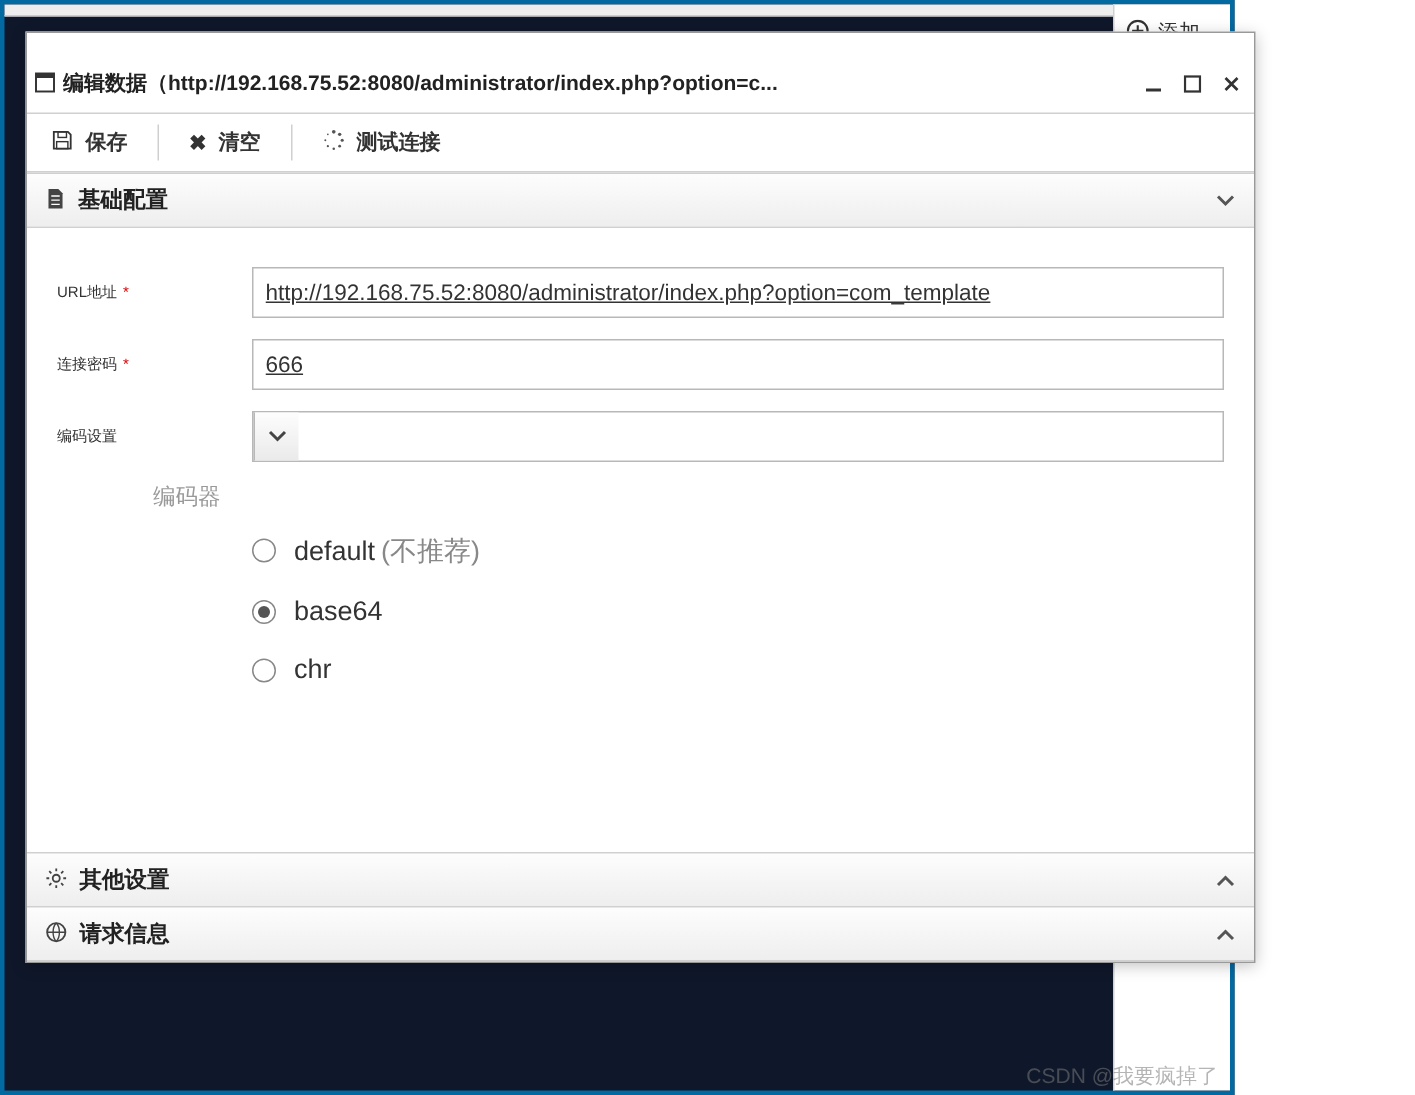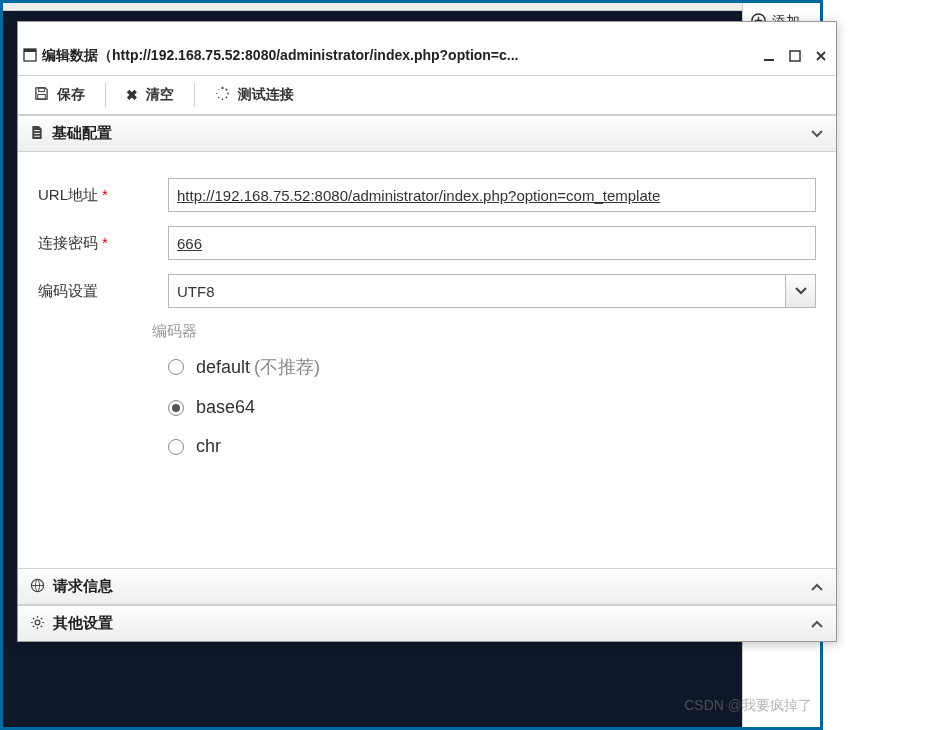--- a/index.html
+++ b/index.html
@@ -148,21 +148,21 @@
       overflow-y: scroll;
     }
     .form-row {
       display: flex;
       align-items: center;
       margin-bottom: 14px;
     }
     .form-label {
       width: 130px;
       color: #333;
-      font-size: 15px;
+      font-size: 10px;
     }
     .req { color: #d00; margin-left: 4px; }
     .form-input {
       flex: 1;
       height: 34px;
       border: 1px solid #b8b8b8;
       padding: 0 8px;
       font-size: 15px;
       color: #333;
       background: #fff;
@@ -187,21 +187,21 @@
       width: 30px;
       border-left: 1px solid #b8b8b8;
       background: linear-gradient(#fdfdfd,#eaeaea);
       display: flex;
       align-items: center;
       justify-content: center;
       cursor: pointer;
       color: #444;
     }
     .encoder-label {
-      margin-left: 114px;
+      margin-left: 64px;
       color: #999;
       font-size: 15px;
       margin-top: 8px;
       margin-bottom: 14px;
     }
     .radio-row {
       display: flex;
       align-items: center;
       margin-left: 130px;
       margin-bottom: 18px;
@@ -223,21 +223,21 @@
       content: "";
       width: 8px;
       height: 8px;
       background: #555;
       border-radius: 50%;
     }
     .note { color: #888; margin-left: 4px; }
     .watermark {
       position: absolute;
       right: 8px;
-      bottom: 12px;
+      bottom: 0;
       color: rgba(120,120,120,0.55);
       font-size: 14px;
     }
     ::-webkit-scrollbar { width: 16px; }
     ::-webkit-scrollbar-track { background: #f0f0f0; border-left:1px solid #ddd;}
     ::-webkit-scrollbar-thumb { background: #c4c4c4; border:2px solid #f0f0f0; border-radius:2px;}
   </style>
 </head>
 <body>
 
@@ -348,21 +348,20 @@
         <div class="form-label"><span>URL地址</span><span class="req">*</span></div>
         <input class="form-input" value="http://192.168.75.52:8080/administrator/index.php?option=com_template" style="">
       </div>
       <div class="form-row">
         <div class="form-label"><span>连接密码</span><span class="req">*</span></div>
         <input class="form-input" value="666" style="">
       </div>
       <div class="form-row">
         <div class="form-label">编码设置</div>
         <div class="form-select">
-          <div class="sel-text">UTF8</div>
           <div class="sel-btn">
             <svg width="12" height="8" viewBox="0 0 12 8">
                 <path d="M1 1l5 5 5-5" fill="none" stroke="#444" stroke-width="2"></path>
               </svg>
           </div>
         </div>
       </div>
 
       <div class="encoder-label">编码器</div>
 
@@ -374,45 +373,45 @@
       <div class="radio-row">
         <span class="radio checked"></span>
         <span>base64</span>
       </div>
       <div class="radio-row">
         <span class="radio"></span>
         <span>chr</span>
       </div>
     </div>
 
+    <div class="panel-header" style="border-bottom:none">
+      <span class="icon">
+        <svg width="15" height="15" viewBox="0 0 16 16">
+            <circle cx="8" cy="8" r="2.5" fill="none" stroke="#444" stroke-width="1.3"></circle>
+            <path d="M8 1v2M8 13v2M1 8h2M13 8h2M3 3l1.5 1.5M11.5 11.5L13 13M13 3l-1.5 1.5M4.5 11.5L3 13" stroke="#444" stroke-width="1.3"></path>
+          </svg>
+      </span>
+      <span class="label">其他设置</span>
+      <span class="chev">
+        <svg width="14" height="10" viewBox="0 0 14 10">
+            <path d="M2 8l5-5 5 5" fill="none" stroke="#555" stroke-width="2"></path>
+          </svg>
+      </span>
+    </div>
+
     <div class="panel-header">
       <span class="icon">
         <svg width="15" height="15" viewBox="0 0 16 16">
             <circle cx="8" cy="8" r="6.5" fill="none" stroke="#444" stroke-width="1.3"></circle>
             <path d="M8 1.5c3 3 3 10 0 13M8 1.5c-3 3-3 10 0 13M1.5 8h13" fill="none" stroke="#444" stroke-width="1"></path>
           </svg>
       </span>
       <span class="label">请求信息</span>
       <span class="chev">
         <svg width="14" height="10" viewBox="0 0 14 10">
             <path d="M2 8l5-5 5 5" fill="none" stroke="#555" stroke-width="2"></path>
           </svg>
       </span>
     </div>
-
-    <div class="panel-header" style="border-bottom:none">
-      <span class="icon">
-        <svg width="15" height="15" viewBox="0 0 16 16">
-            <circle cx="8" cy="8" r="2.5" fill="none" stroke="#444" stroke-width="1.3"></circle>
-            <path d="M8 1v2M8 13v2M1 8h2M13 8h2M3 3l1.5 1.5M11.5 11.5L13 13M13 3l-1.5 1.5M4.5 11.5L3 13" stroke="#444" stroke-width="1.3"></path>
-          </svg>
-      </span>
-      <span class="label">其他设置</span>
-      <span class="chev">
-        <svg width="14" height="10" viewBox="0 0 14 10">
-            <path d="M2 8l5-5 5 5" fill="none" stroke="#555" stroke-width="2"></path>
-          </svg>
-      </span>
-    </div>
   </div>
 
   <div class="watermark">CSDN @我要疯掉了</div>
 </div>
 
 </body></html>

